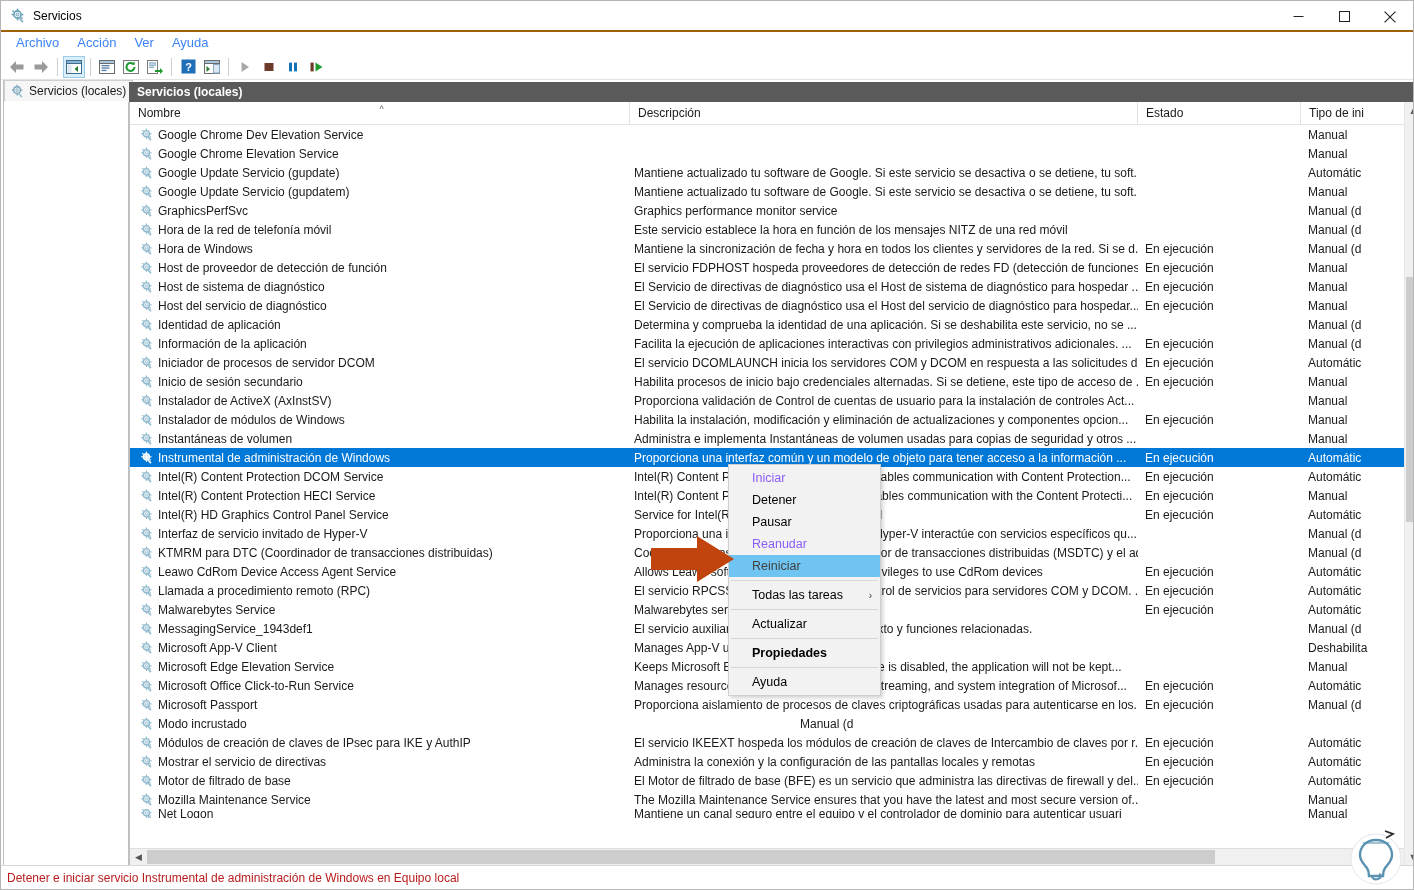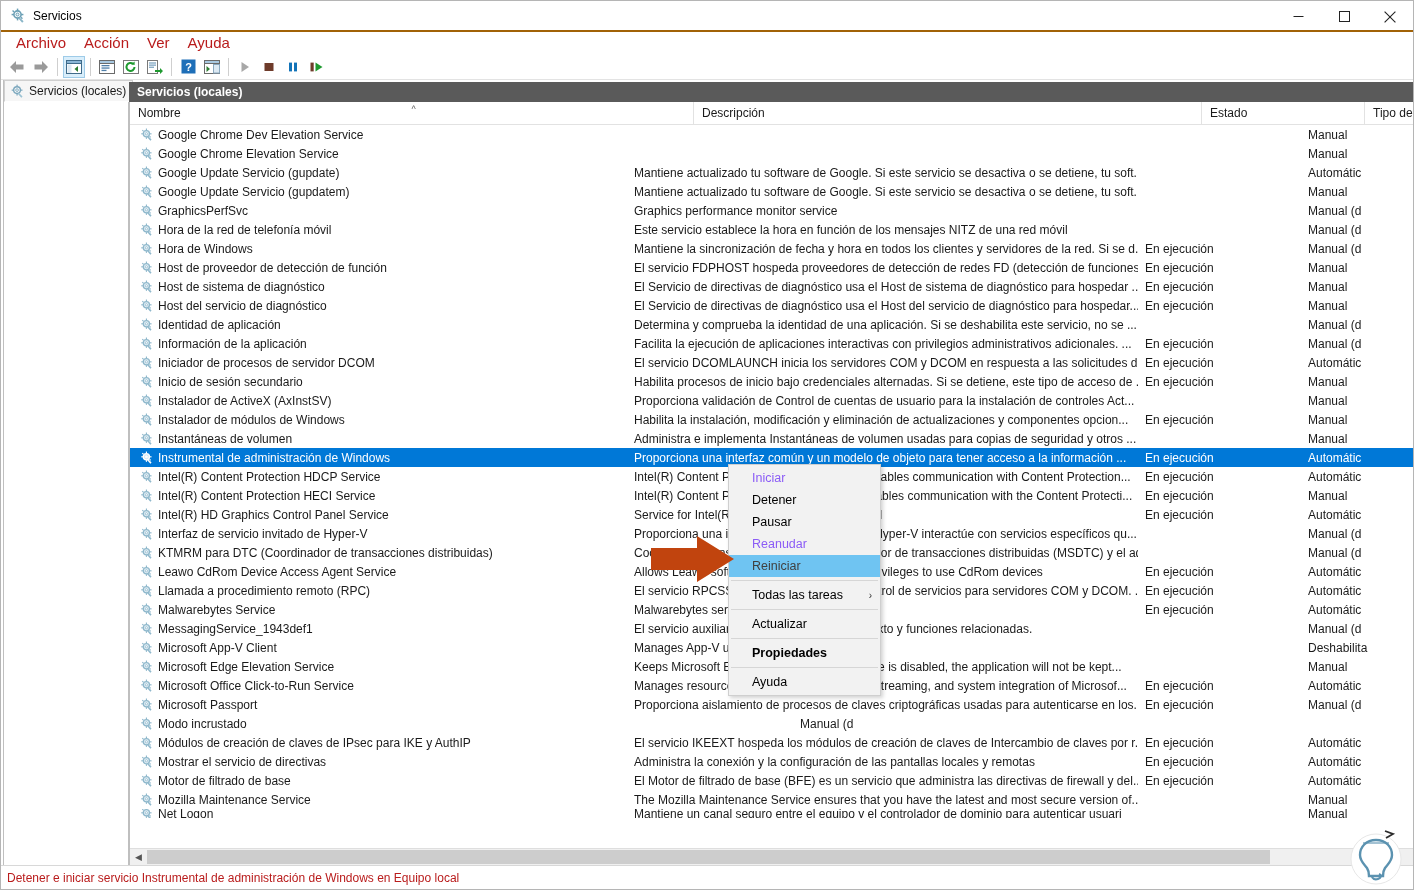--- a/index.html
+++ b/index.html
@@ -57,22 +57,22 @@
   
   #menubar {
     height: 22px;
     display: flex;
     align-items: center;
     padding-left: 6px;
     background: #ffffff;
   }
   #menubar .mi {
     padding: 2px 9px 3px 9px;
-    font-size: 15px;
-    color: #b91c1c;
+    font-size: 13px;
+    color: #3b82f6;
   }
 
   
   #toolbar {
     height: 26px;
     display: flex;
     align-items: center;
     padding-left: 4px;
     background: #ffffff;
     border-bottom: 1px solid #e3e3e3;
@@ -546,21 +546,21 @@
         <div class="sb-arrow">▶</div>
       </div>
     </div>
 
     <div id="rightpane">
       <div id="rp-header">Servicios (locales)</div>
 
       <div id="rp-listwrap">
 
         <div id="colheads">
-          <div class="ch" style="width:564px">
+          <div class="ch" style="width:500px">
             <span>Nombre</span>
             <span class="ch-sortarrow">^</span>
           </div>
           <div class="ch" style="width:508px">
             <span>Descripción</span>
           </div>
           <div class="ch" style="width:163px">
             <span>Estado</span>
           </div>
           <div class="ch" style="width:120px">
@@ -956,21 +956,21 @@
                       <g fill="#8fb8cc">
                         <rect x="6.7" y="0.6" width="1.3" height="2"></rect>
                         <rect x="6.7" y="10.4" width="1.3" height="2"></rect>
                         <rect x="1.4" y="6" width="2" height="1.3"></rect>
                         <rect x="11.2" y="6" width="2" height="1.3"></rect>
                         <rect x="2.6" y="2.1" width="1.2" height="1.9" transform="rotate(-45 3.2 3)"></rect>
                         <rect x="10.9" y="9.1" width="1.2" height="1.9" transform="rotate(-45 11.5 10)"></rect>
                       </g>
                       <path d="M9.2 9.1 L13.2 13.1 L11.9 14.6 L8.2 10.5 Z" fill="#8fb8cc"></path>
                     </svg></span>
-                  <span>Intel(R) Content Protection HDCP Service</span>
+                  <span>Intel(R) Content Protection DCOM Service</span>
                 </div>
                 <div class="c-desc">Intel(R) Content Protection HDCP Service - enables communication with Content Protection...</div>
                 <div class="c-state">En ejecución</div>
                 <div class="c-start">Automátic</div>
               </div>
               <div class="row">
                 <div class="c-name">
                   <span class="svcicon"><svg width="14" height="14" viewBox="0 0 16 16">
                       <circle cx="7.3" cy="6.6" r="3.5" fill="#e8f2f7" stroke="#8fb8cc" stroke-width="1.5"></circle>
                       <circle cx="7.3" cy="6.6" r="1.3" fill="#ffffff" stroke="#8fb8cc" stroke-width="0.9"></circle>

